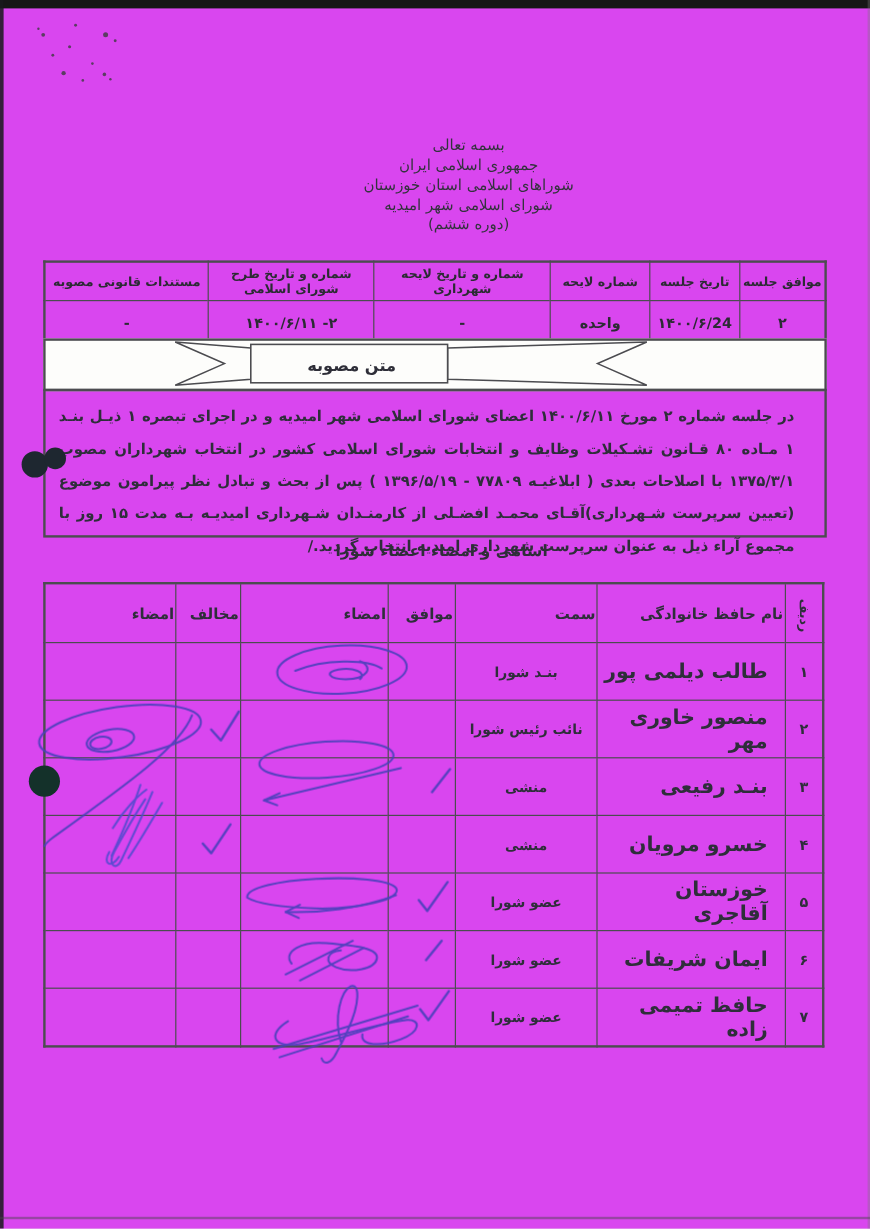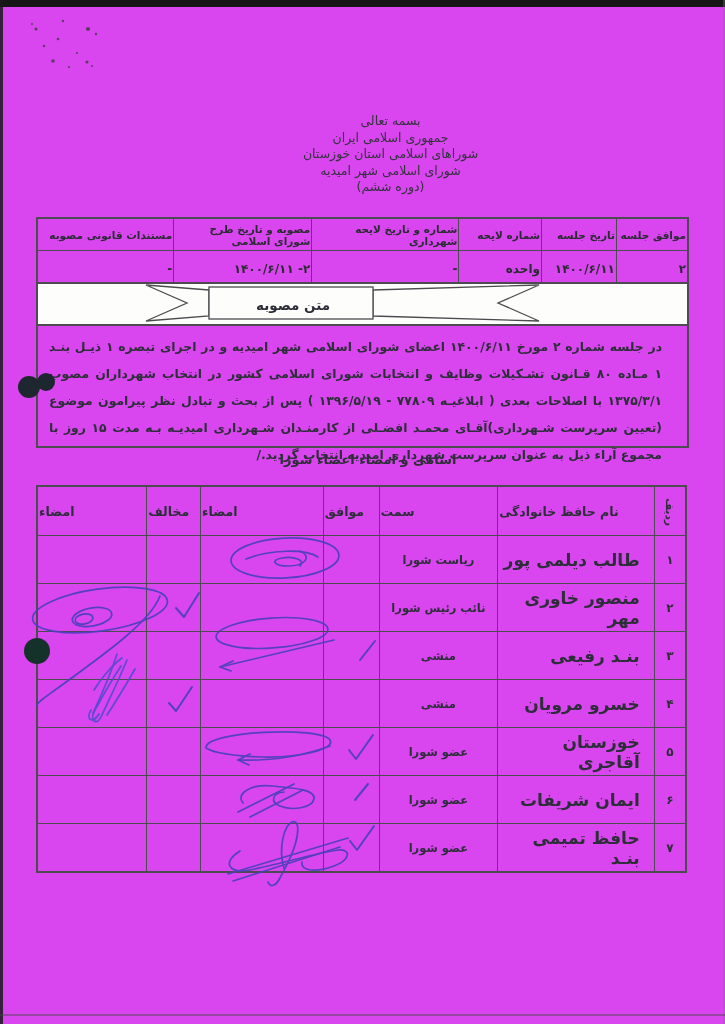--- a/index.html
+++ b/index.html
@@ -27,21 +27,21 @@
   .letterhead div{white-space:nowrap;}
 
   
   table{border-collapse:collapse;}
   .meta-table{
     position:absolute;top:217px;right:36px;width:653px;
     table-layout:fixed;
   }
   .meta-table td{
     border:1px solid #4c4c50;
-    vertical-align:middle;
+    text-align:center;vertical-align:middle;
     font-weight:bold;
   }
   .meta-table{border:2px solid #4c4c50;}
   .meta-table .hrow td{height:29px;font-size:10.5px;}
   .meta-table .vrow td{height:34px;font-size:12px;}
 
   
   .banner-box{
     position:absolute;top:282px;right:36px;width:653px;height:44px;
     border:2px solid #4c4c50;box-sizing:border-box;background:#fdfdfb;
@@ -68,21 +68,21 @@
     text-align:center;font-size:13px;font-weight:bold;color:#2e2e38;
   }
   .members-table{
     position:absolute;top:485px;right:38px;width:651px;
     table-layout:fixed;border:2px solid #4c4c50;
   }
   .members-table td{
     border:1px solid #4c4c50;vertical-align:middle;
     font-weight:bold;color:#2e2e3a;
   }
-  .members-table .hd td{height:46px;text-align:left;font-size:12.5px;}
+  .members-table .hd td{height:46px;text-align:right;font-size:12.5px;}
   .members-table .mr td{height:45px;font-size:12px;}
   .members-table td.c-no{text-align:center;font-size:12px;}
   .members-table td.c-name{text-align:right;padding-right:14px;font-size:17px;}
   .members-table td.c-role{text-align:center;font-size:11.5px;}
   .rotate-label{display:inline-block;transform:rotate(90deg);font-size:10.5px;letter-spacing:0;}
 
   .ink-layer{position:absolute;top:0;left:0;pointer-events:none;}
 </style>
 </head>
 <body>
@@ -110,26 +110,26 @@
       <col style="width:22.6%">
         <col style="width:21.2%">
         <col style="width:21%">
     </colgroup>
     <tbody>
         <tr class="hrow">
       <td>موافق جلسه</td>
       <td>تاریخ جلسه</td>
       <td>شماره لایحه</td>
       <td>شماره و تاریخ لایحه شهرداری</td>
-      <td>مصوبه و تاریخ طرح شورای اسلامی</td>
+      <td>شماره و تاریخ طرح شورای اسلامی</td>
       <td>مستندات قانونی مصوبه</td>
     </tr>
     <tr class="vrow">
       <td>۲</td>
-      <td>۱۴۰۰/۶/۱۱</td>
+      <td>۱۴۰۰/۶/24</td>
       <td>واحده</td>
       <td>-</td>
       <td>۲- ۱۴۰۰/۶/۱۱</td>
       <td>-</td>
     </tr>
   </tbody>
     </table>
 
   <div class="banner-box">
     <svg width="649" height="40" viewBox="0 0 649 40">
@@ -164,21 +164,21 @@
       <td>نام حافظ خانوادگی</td>
       <td>سمت</td>
       <td>موافق</td>
       <td>امضاء</td>
       <td>مخالف</td>
       <td>امضاء</td>
     </tr>
     <tr class="mr">
       <td class="c-no">۱</td>
       <td class="c-name">طالب دیلمی پور</td>
-      <td class="c-role">ریاست شورا</td>
+      <td class="c-role">بنـد شورا</td>
       <td></td>
       <td></td>
       <td></td>
       <td></td>
     </tr>
     <tr class="mr">
       <td class="c-no">۲</td>
       <td class="c-name">منصور خاوری مهر</td>
       <td class="c-role">نائب رئیس شورا</td>
       <td></td>
@@ -217,21 +217,21 @@
       <td class="c-no">۶</td>
       <td class="c-name">ایمان شریفات</td>
       <td class="c-role">عضو شورا</td>
       <td></td>
       <td></td>
       <td></td>
       <td></td>
     </tr>
     <tr class="mr">
       <td class="c-no">۷</td>
-      <td class="c-name">حافظ تمیمی بنـد</td>
+      <td class="c-name">حافظ تمیمی زاده</td>
       <td class="c-role">عضو شورا</td>
       <td></td>
       <td></td>
       <td></td>
       <td></td>
     </tr>
   </tbody>
     </table>
 
   <svg class="ink-layer" width="725" height="1024" viewBox="0 0 725 1024">

